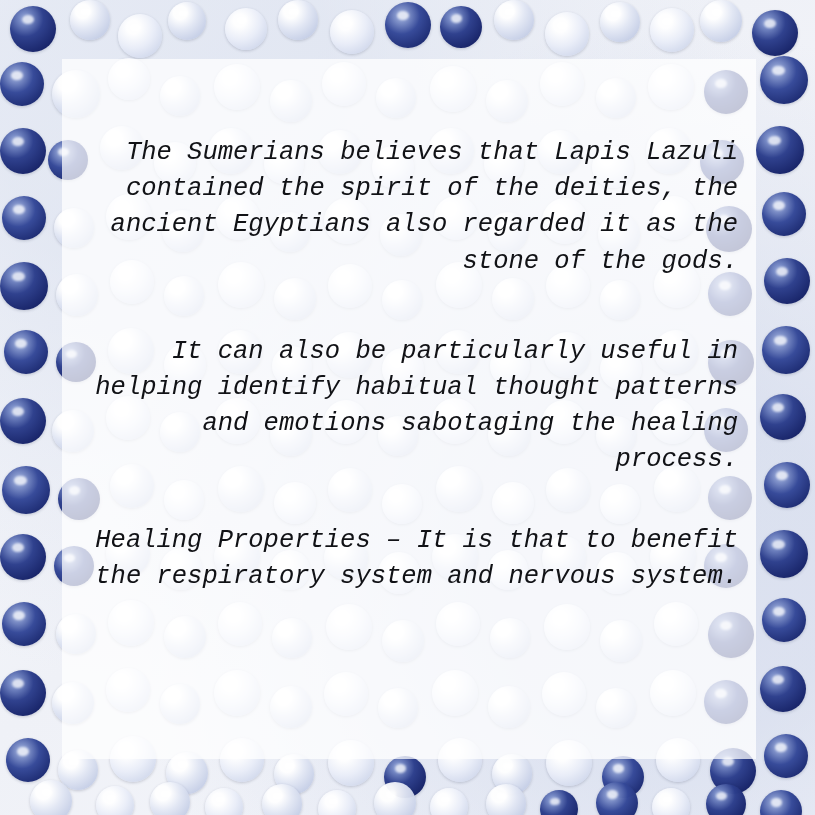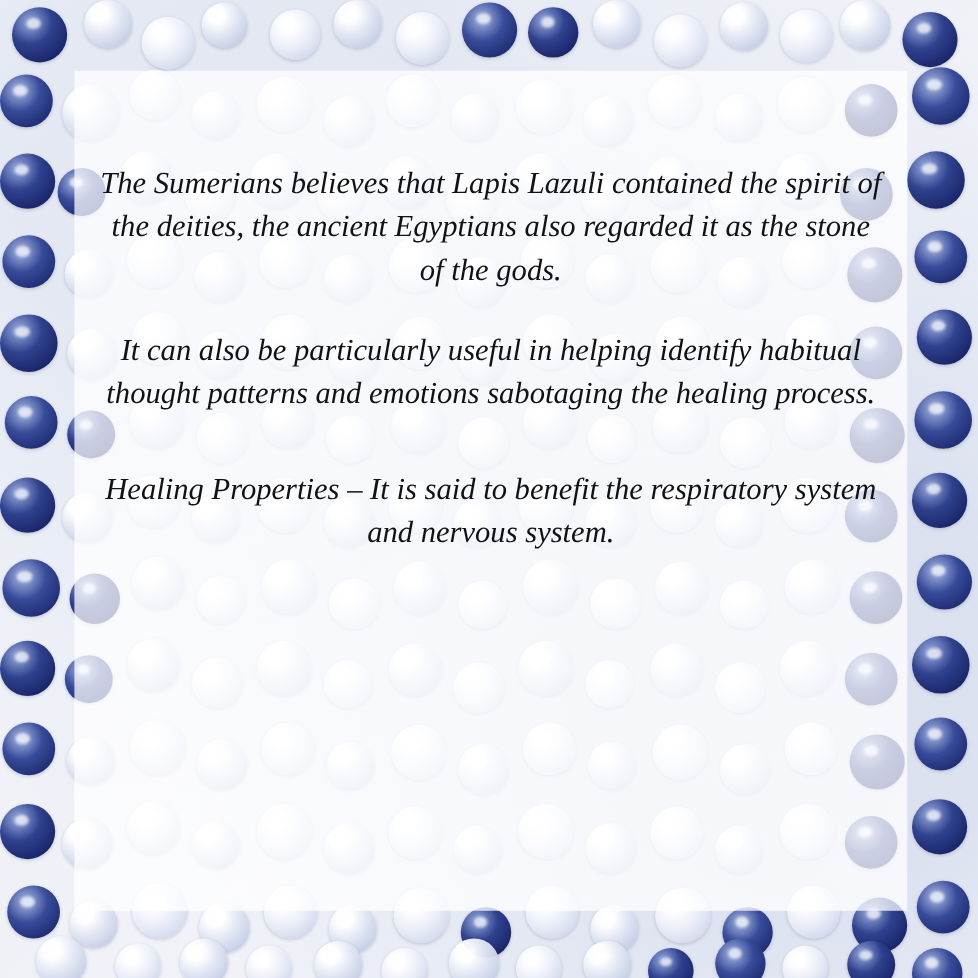--- a/index.html
+++ b/index.html
@@ -80,28 +80,29 @@
     margin-top: 68px;
     font-size: 62px;
     line-height: 1;
     color: #0b0b0d;
     letter-spacing: 0.5px;
     text-align: center;
     font-weight: 400;
   }
   .para {
     width: 658px;
-    text-align: center;
+    text-align: right;
     font-style: italic;
     font-size: 25.5px;
     line-height: 1.42;
     color: #111216;
+    font-family: Liberation Mono, monospace;
   }
   .para.p1 { margin-top: 76px; }
-  .para.p2 { margin-top: 30px; }
+  .para.p2 { margin-top: 54px; }
   .para.p3 { margin-top: 44px; font-style: italic; }
 </style>
 </head>
 <body>
 
 <div id="canvas">
   <div class="bg-layer"></div>
   <div id="bead-field">
       <div class="bead lapis" style="left: 10px; top: 6px; width: 46px; height: 46px;">
         <div class="spec"></div>
@@ -685,15 +686,15 @@
       <div class="bead lapis2" style="left: 760px; top: 790px; width: 42px; height: 42px;">
         <div class="spec"></div>
       </div>
     </div>
 
   <div class="panel"></div>
 
   <div class="content">
     <div class="para p1">The Sumerians believes that Lapis Lazuli contained the spirit of the deities, the ancient Egyptians also regarded it as the stone of the gods.</div>
     <div class="para p2">It can also be particularly useful in helping identify habitual thought patterns and emotions sabotaging the healing process.</div>
-    <div class="para p3">Healing Properties – It is said to benefit the respiratory system and nervous system.</div>
+    <div class="para p3">Healing Properties – It is that to benefit the respiratory system and nervous system.</div>
   </div>
 </div>
 
 </body></html>

